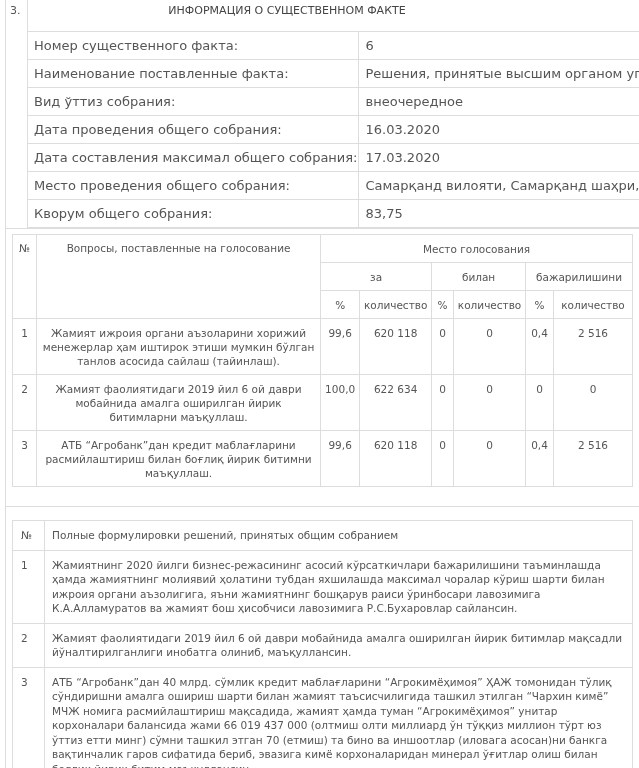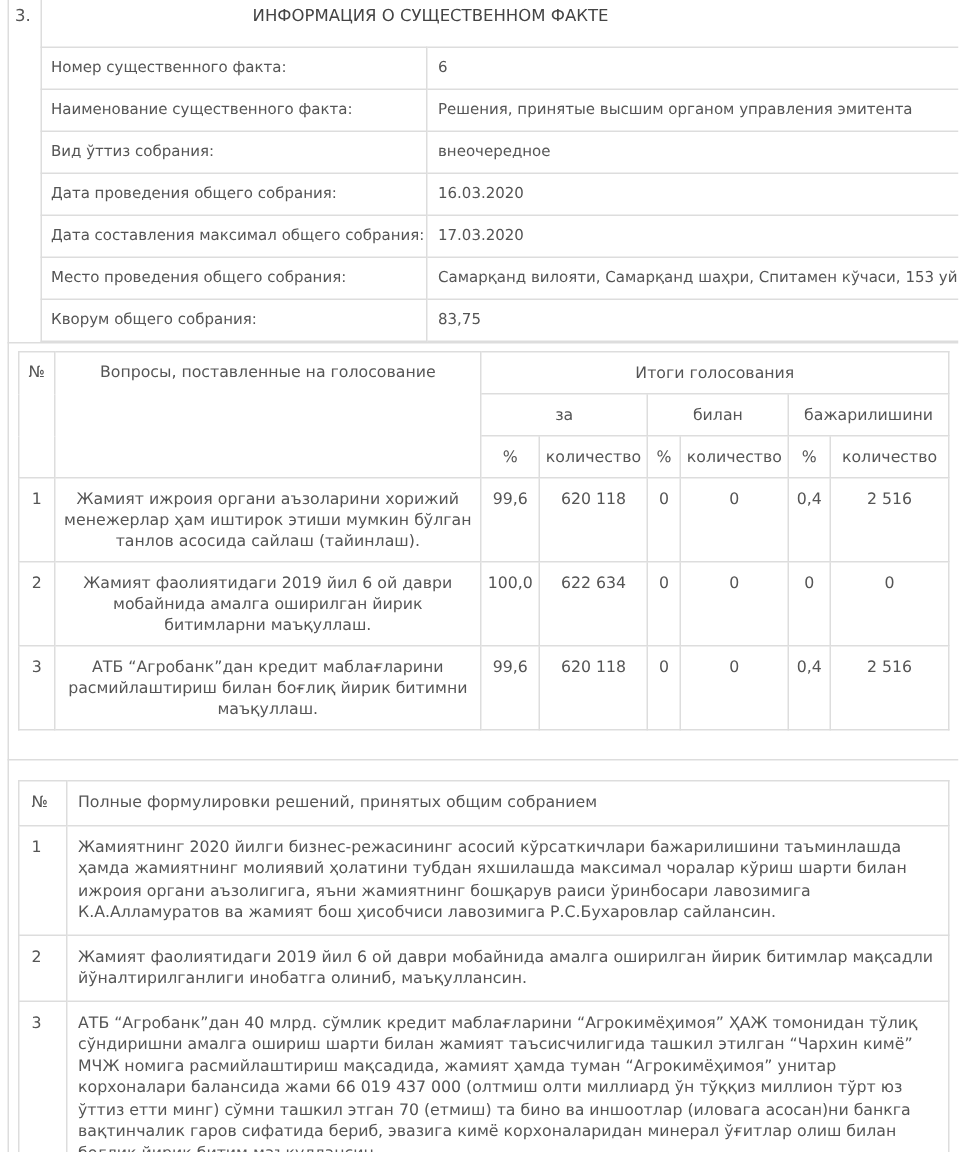--- a/index.html
+++ b/index.html
@@ -5,21 +5,21 @@
   html, body { margin:0; padding:0; background:#ffffff; }
   body { width:639px; height:768px; overflow:hidden; position:relative;
          font-family:"DejaVu Sans", sans-serif; font-size:11px; color:#555555; }
   .abs { position:absolute; }
   .vline { position:absolute; width:1px; background:#dddddd; }
   .hline { position:absolute; height:1px; background:#dddddd; }
   .num3 { left:10px; top:4px; font-size:11px; color:#555; }
   .title { left:27px; width:520px; top:4px; text-align:center; font-size:11px; color:#444; letter-spacing:0; }
   table { border-collapse:collapse; }
   .info { position:absolute; left:27px; top:31px; width:612px; }
-  .info td { border-top:1px solid #dddddd; border-bottom:1px solid #dddddd; height:27px; padding:0 0 0 7px; vertical-align:middle; white-space:nowrap; font-size:10px; color:#555; }
+  .info td { border-top:1px solid #dddddd; border-bottom:1px solid #dddddd; height:27px; padding:0 0 0 7px; vertical-align:middle; white-space:nowrap; font-size:13px; color:#555; }
   .info td.lbl { width:250px; border-right:1px solid #dddddd; }
   .vote { position:absolute; left:12px; top:234px; width:621px; }
   .vote td, .vote th { border:1px solid #dddddd; font-weight:normal; font-size:10.5px; color:#555; vertical-align:top; text-align:center; }
   .vote th { height:27px; vertical-align:middle; padding:0; }
   .vote .hdrq { vertical-align:top; padding-top:7px; }
   .vote td { padding:7px 4px 0 4px; line-height:14px; }
   .vote tr.r td { height:48px; }
   .dec { position:absolute; left:12px; top:520px; width:621px; }
   .dec td { border:1px solid #dddddd; font-size:10.5px; color:#555; vertical-align:top; padding:7px 8px 7px 7px; line-height:14.5px; text-align:left; }
   .dec td.n { width:15px; padding-left:8px; }
@@ -35,21 +35,21 @@
 <div class="abs num3">3.</div>
 <div class="abs title">ИНФОРМАЦИЯ О СУЩЕСТВЕННОМ ФАКТЕ</div>
 
 <table class="info">
   <tbody>
       <tr>
         <td class="lbl">Номер существенного факта:</td>
         <td>6</td>
       </tr>
   <tr>
-        <td class="lbl">Наименование существенного факта:</td>
+        <td class="lbl">Наименование поставленные факта:</td>
         <td>Решения, принятые высшим органом управления эмитента</td>
       </tr>
   <tr>
         <td class="lbl">Вид ўттиз собрания:</td>
         <td>внеочередное</td>
       </tr>
   <tr>
         <td class="lbl">Дата проведения общего собрания:</td>
         <td>16.03.2020</td>
       </tr>
@@ -76,21 +76,21 @@
       <col style="width:72px">
     <col style="width:22px">
       <col style="width:72px">
     <col style="width:28px">
       <col style="width:79px">
   </colgroup>
   <tbody>
       <tr>
     <th rowspan="3" class="hdrq">№</th>
     <th rowspan="3" class="hdrq">Вопросы, поставленные на голосование</th>
-    <th colspan="6">Итоги голосования</th>
+    <th colspan="6">Место голосования</th>
   </tr>
   <tr>
     <th colspan="2">за</th>
     <th colspan="2">билан</th>
     <th colspan="2">бажарилишини</th>
   </tr>
   <tr>
     <th>%</th>
     <th>количество</th>
     <th>%</th>

